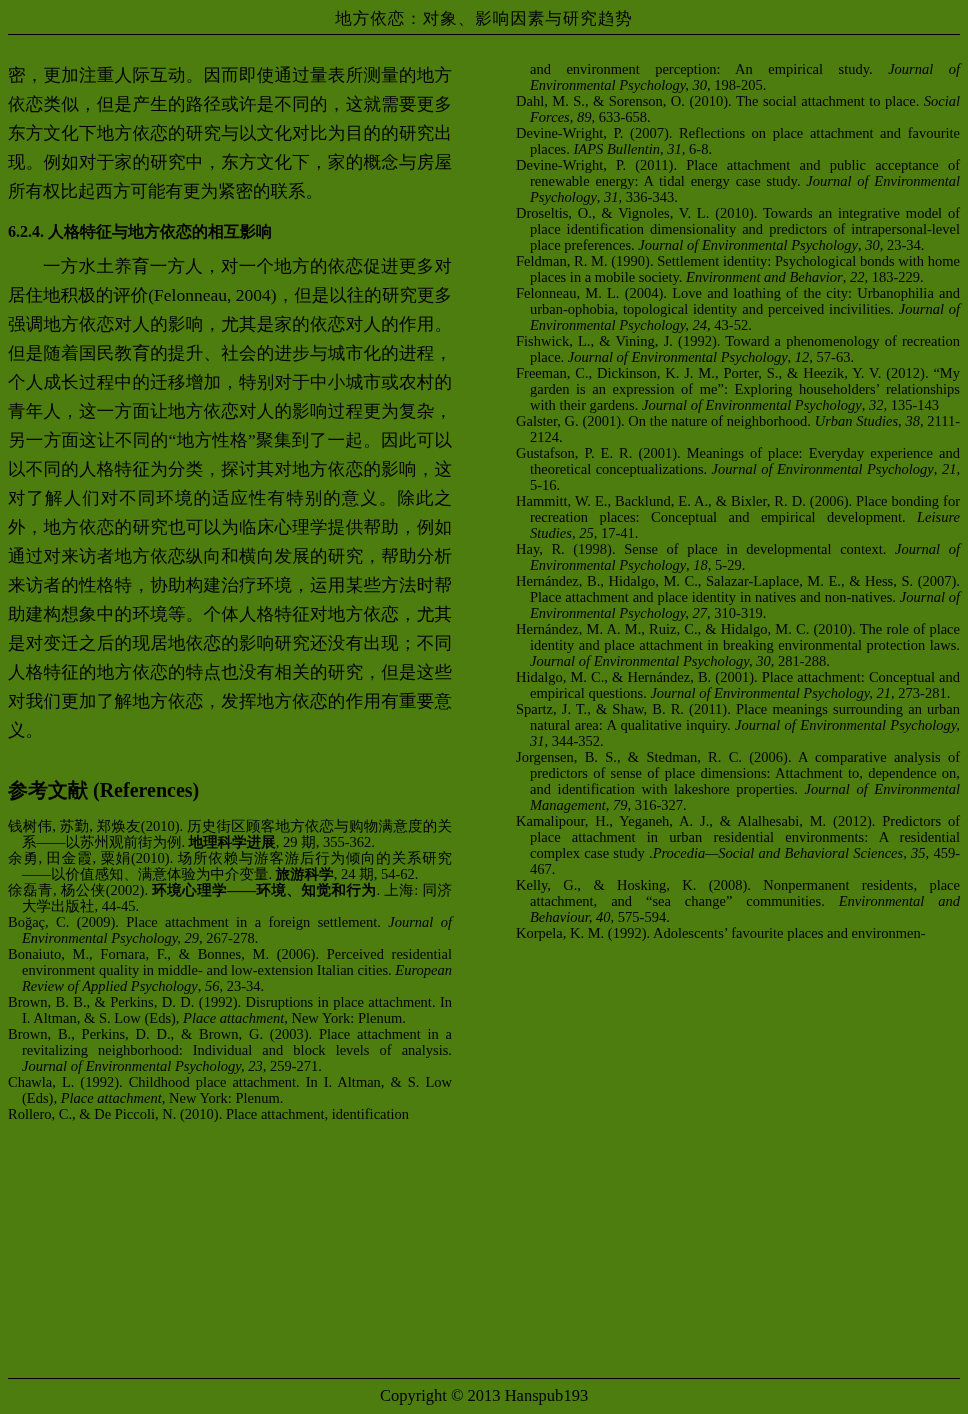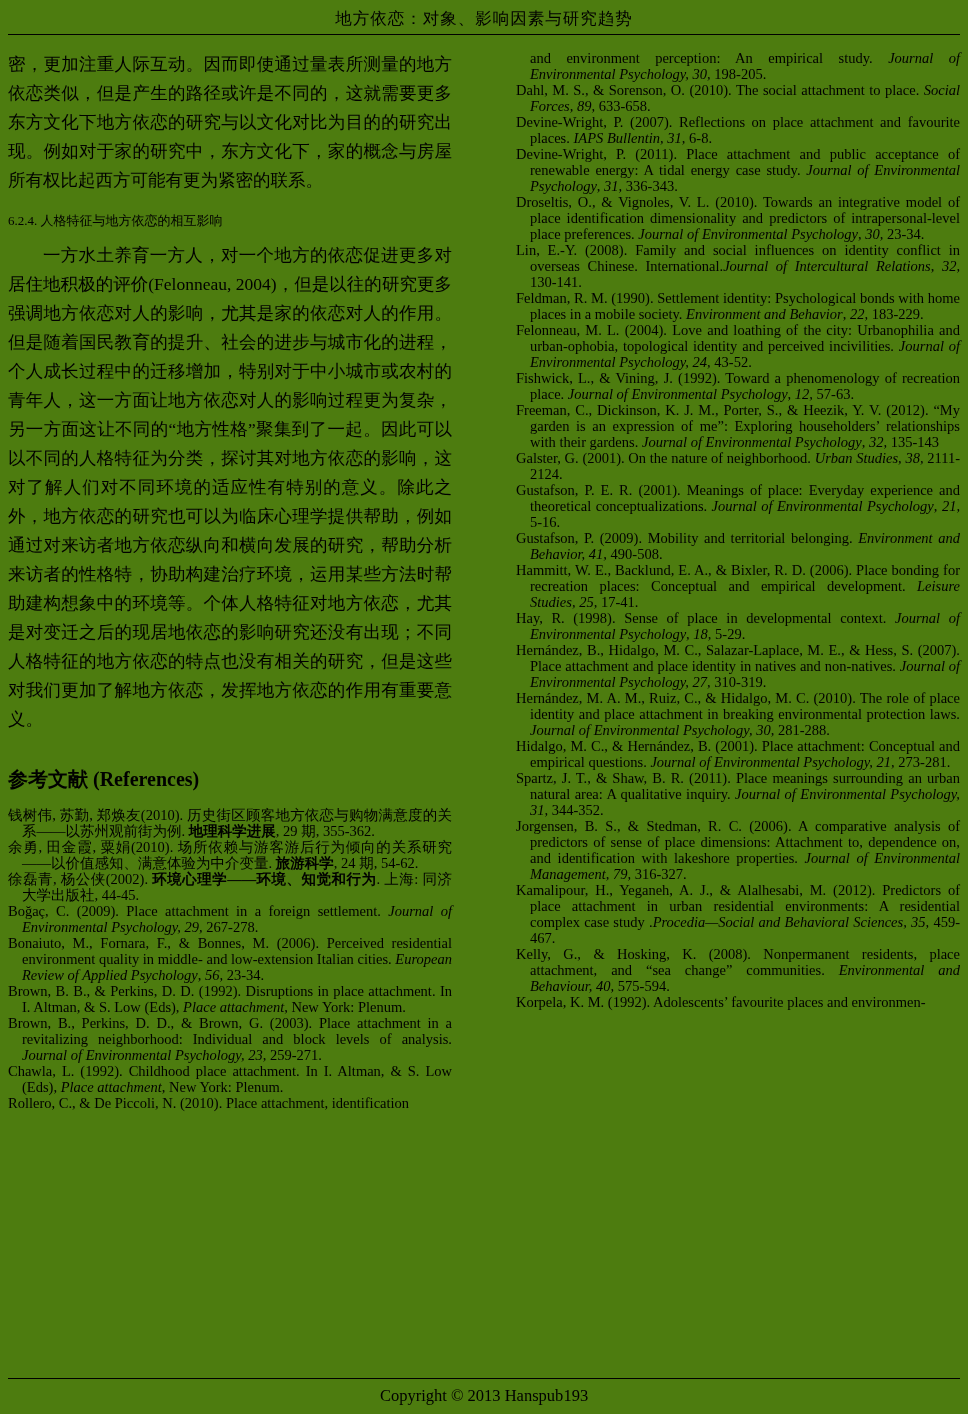--- a/index.html
+++ b/index.html
@@ -14,33 +14,33 @@
     overflow:hidden;
     padding:8px 8px 0 8px;
   }
   .running-head {
     text-align:center;
     font-size:16.5px;
     line-height:22px;
     letter-spacing:1px;
   }
   .header-rule { border:none; border-top:1px solid #000; margin-top:4px; }
-  .columns { display:flex; gap:64px; margin-top:15px;justify-content:center; }
+  .columns { display:flex; gap:64px; margin-top:26px;justify-content:center; }
   .col { flex:1 1 0; min-width:0; }
   .body-text {
     font-size:17.5px;
     line-height:29px;
     text-align:justify;
     text-justify:inter-ideograph;
   }
   .indent { text-indent:2em; }
   .section-heading {
-    font-size:13px;
+    font-size:16px;
     line-height:29px;
-    font-weight:normal;
+    font-weight:bold;
     margin:11px 0 6px 0;
   }
   .refs-heading {
     font-size:20px;
     line-height:26px;
     font-weight:bold;
     margin:32px 0 15px 0;
   }
   .ref-list {
     font-size:14.5px;
@@ -93,28 +93,26 @@
         </div>
     </div>
 
     <div class="col">
       <div class="ref-list">
           <div class="ref cont"><span>and environment perception: An empirical study. </span><span class="i">Journal of Environmental Psychology, 30,</span><span> 198-205.</span></div>
           <div class="ref"><span>Dahl, M. S., &amp; Sorenson, O. (2010). The social attachment to place. </span><span class="i">Social Forces, 89,</span><span> 633-658.</span></div>
           <div class="ref"><span>Devine-Wright, P. (2007). Reflections on place attachment and favourite places. </span><span class="i">IAPS Bullentin, 31,</span><span> 6-8.</span></div>
           <div class="ref"><span>Devine-Wright, P. (2011). Place attachment and public acceptance of renewable energy: A tidal energy case study. </span><span class="i">Journal of Environmental Psychology</span><span>, </span><span class="i">31,</span><span> 336-343.</span></div>
           <div class="ref"><span>Droseltis, O., &amp; Vignoles, V. L. (2010). Towards an integrative model of place identification dimensionality and predictors of intrapersonal-level place preferences. </span><span class="i">Journal of Environmental Psychology</span><span>, </span><span class="i">30,</span><span> 23-34.</span></div>
-          <div class="ref"><span>Lin, E.-Y. (2008). Family and social influences on identity conflict in overseas Chinese. International.</span><span class="i">Journal of Intercultural Relations</span><span>, </span><span class="i">32,</span><span> 130-141.</span></div>
           <div class="ref"><span>Feldman, R. M. (1990). Settlement identity: Psychological bonds with home places in a mobile society. </span><span class="i">Environment and Behavior</span><span>, </span><span class="i">22,</span><span> 183-229.</span></div>
           <div class="ref"><span>Felonneau, M. L. (2004). Love and loathing of the city: Urbanophilia and urban-ophobia, topological identity and perceived incivilities. </span><span class="i">Journal of Environmental Psychology, 24,</span><span> 43-52.</span></div>
           <div class="ref"><span>Fishwick, L., &amp; Vining, J. (1992). Toward a phenomenology of recreation place. </span><span class="i">Journal of Environmental Psychology</span><span>, </span><span class="i">12,</span><span> 57-63.</span></div>
           <div class="ref"><span>Freeman, C., Dickinson, K. J. M., Porter, S., &amp; Heezik, Y. V. (2012). “My garden is an expression of me”: Exploring householders’ relationships with their gardens. </span><span class="i">Journal of Environmental Psychology</span><span>, </span><span class="i">32,</span><span> 135-143</span></div>
           <div class="ref"><span>Galster, G. (2001). On the nature of neighborhood. </span><span class="i">Urban Studies, 38,</span><span> 2111-2124.</span></div>
           <div class="ref"><span>Gustafson, P. E. R. (2001). Meanings of place: Everyday experience and theoretical conceptualizations. </span><span class="i">Journal of Environmental Psychology</span><span>, </span><span class="i">21,</span><span> 5-16.</span></div>
-          <div class="ref"><span>Gustafson, P. (2009). Mobility and territorial belonging. </span><span class="i">Environment and Behavior, 41,</span><span> 490-508.</span></div>
           <div class="ref"><span>Hammitt, W. E., Backlund, E. A., &amp; Bixler, R. D. (2006). Place bonding for recreation places: Conceptual and empirical development. </span><span class="i">Leisure Studies, 25,</span><span> 17-41.</span></div>
           <div class="ref"><span>Hay, R. (1998). Sense of place in developmental context. </span><span class="i">Journal of Environmental Psychology</span><span>, </span><span class="i">18,</span><span> 5-29.</span></div>
           <div class="ref"><span>Hernández, B., Hidalgo, M. C., Salazar-Laplace, M. E., &amp; Hess, S. (2007). Place attachment and place identity in natives and non-natives. </span><span class="i">Journal of Environmental Psychology, 27,</span><span> 310-319.</span></div>
           <div class="ref"><span>Hernández, M. A. M., Ruiz, C., &amp; Hidalgo, M. C. (2010). The role of place identity and place attachment in breaking environmental protection laws. </span><span class="i">Journal of Environmental Psychology, 30,</span><span> 281-288.</span></div>
           <div class="ref"><span>Hidalgo, M. C., &amp; Hernández, B. (2001). Place attachment: Conceptual and empirical questions. </span><span class="i">Journal of Environmental Psychology, 21,</span><span> 273-281.</span></div>
           <div class="ref"><span>Spartz, J. T., &amp; Shaw, B. R. (2011). Place meanings surrounding an urban natural area: A qualitative inquiry. </span><span class="i">Journal of Environmental Psychology, 31,</span><span> 344-352.</span></div>
           <div class="ref"><span>Jorgensen, B. S., &amp; Stedman, R. C. (2006). A comparative analysis of predictors of sense of place dimensions: Attachment to, dependence on, and identification with lakeshore properties. </span><span class="i">Journal of Environmental Management, 79,</span><span> 316-327.</span></div>
           <div class="ref"><span>Kamalipour, H., Yeganeh, A. J., &amp; Alalhesabi, M. (2012). Predictors of place attachment in urban residential environments: A residential complex case study .</span><span class="i">Procedia—Social and Behavioral Sciences, 35,</span><span> 459-467.</span></div>
           <div class="ref"><span>Kelly, G., &amp; Hosking, K. (2008). Nonpermanent residents, place attachment, and “sea change” communities. </span><span class="i">Environmental and Behaviour, 40,</span><span> 575-594.</span></div>
           <div class="ref"><span>Korpela, K. M. (1992). Adolescents’ favourite places and environmen-</span></div>

